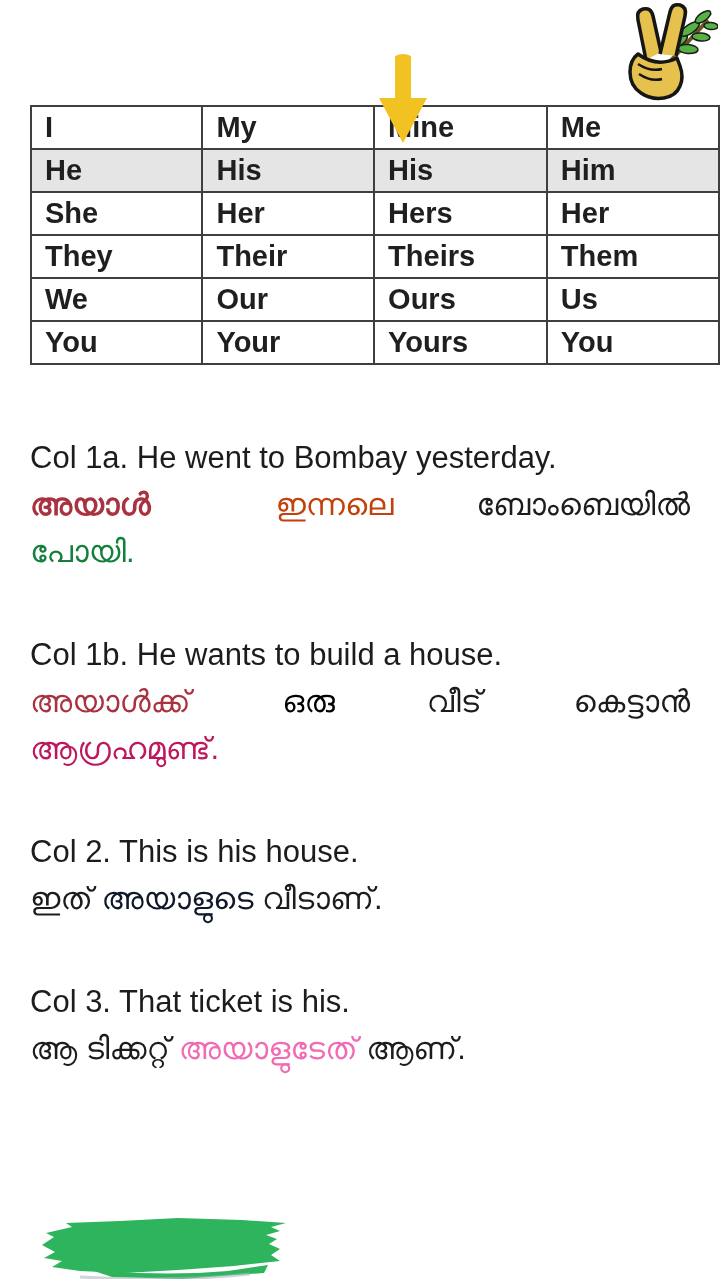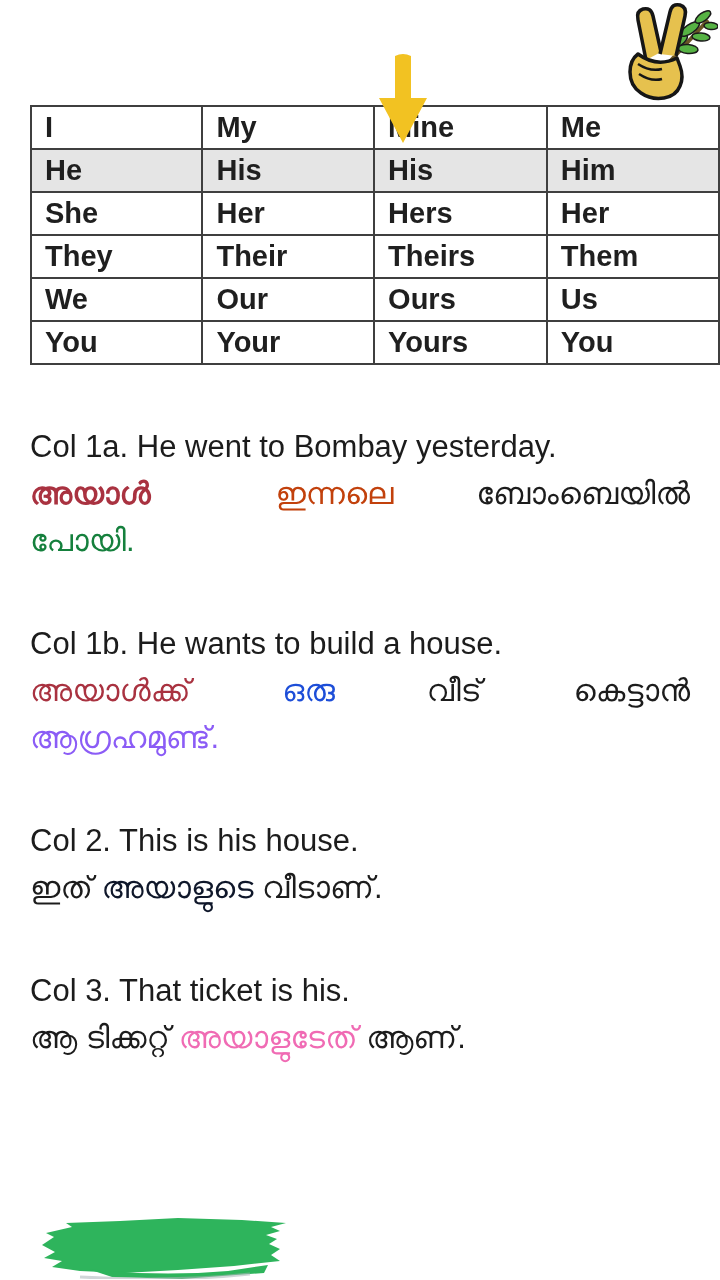--- a/index.html
+++ b/index.html
@@ -17,21 +17,21 @@
   .table-wrap{position:absolute;top:105px;left:30px;}
   table.pronouns{border-collapse:collapse;}
   table.pronouns td{
     border:2px solid #3f3f3f;width:163px;height:41px;box-sizing:content-box;
     padding:0 0 0 13px;font-size:29px;font-weight:700;color:#1f1f1f;
     vertical-align:middle;background:#ffffff;
   }
   tr.hl td{background:#e5e5e5;}
 
   
-  .content{position:absolute;top:423px;left:30px;width:660px;}
+  .content{position:absolute;top:434px;left:30px;width:660px;}
   .section{margin:0 0 56px 0;}
   .section p{margin:0;font-size:31px;line-height:47px;color:#1c1c1c;}
   .en{color:#1d1d1d;}
   .ml{}
   .jl{text-align:justify;text-align-last:justify;}
 </style>
 </head>
 <body>
 
 <div class="hand">
@@ -115,26 +115,26 @@
     </p>
     <p class="ml">
       <span style="color: #15803d;">പോയി.</span>
     </p>
   </div>
 
   <div class="section">
     <p class="en">Col 1b. He wants to build a house.</p>
     <p class="ml jl">
       <span style="color: rgb(169, 50, 64);">അയാൾക്ക്</span>
-      <span style="color: #1d4ed8;">ഒരു</span>
+      <span style="color: #000000;">ഒരു</span>
       <span style="color: rgb(28, 28, 28);">വീട്</span>
       <span style="color: rgb(28, 28, 28);">കെട്ടാൻ</span>
     </p>
     <p class="ml">
-      <span style="color: #8b5cf6; text-align: right;">ആഗ്രഹമുണ്ട്.</span>
+      <span style="color: #be185d; text-align: right;">ആഗ്രഹമുണ്ട്.</span>
     </p>
   </div>
 
   <div class="section">
     <p class="en">Col 2. This is his house.</p>
     <p class="ml">
       <span style="color: rgb(28, 28, 28);">ഇത്</span>
       <span style="color: #0f172a;">അയാളുടെ</span>
       <span style="color: rgb(28, 28, 28);">വീടാണ്.</span>
     </p>

